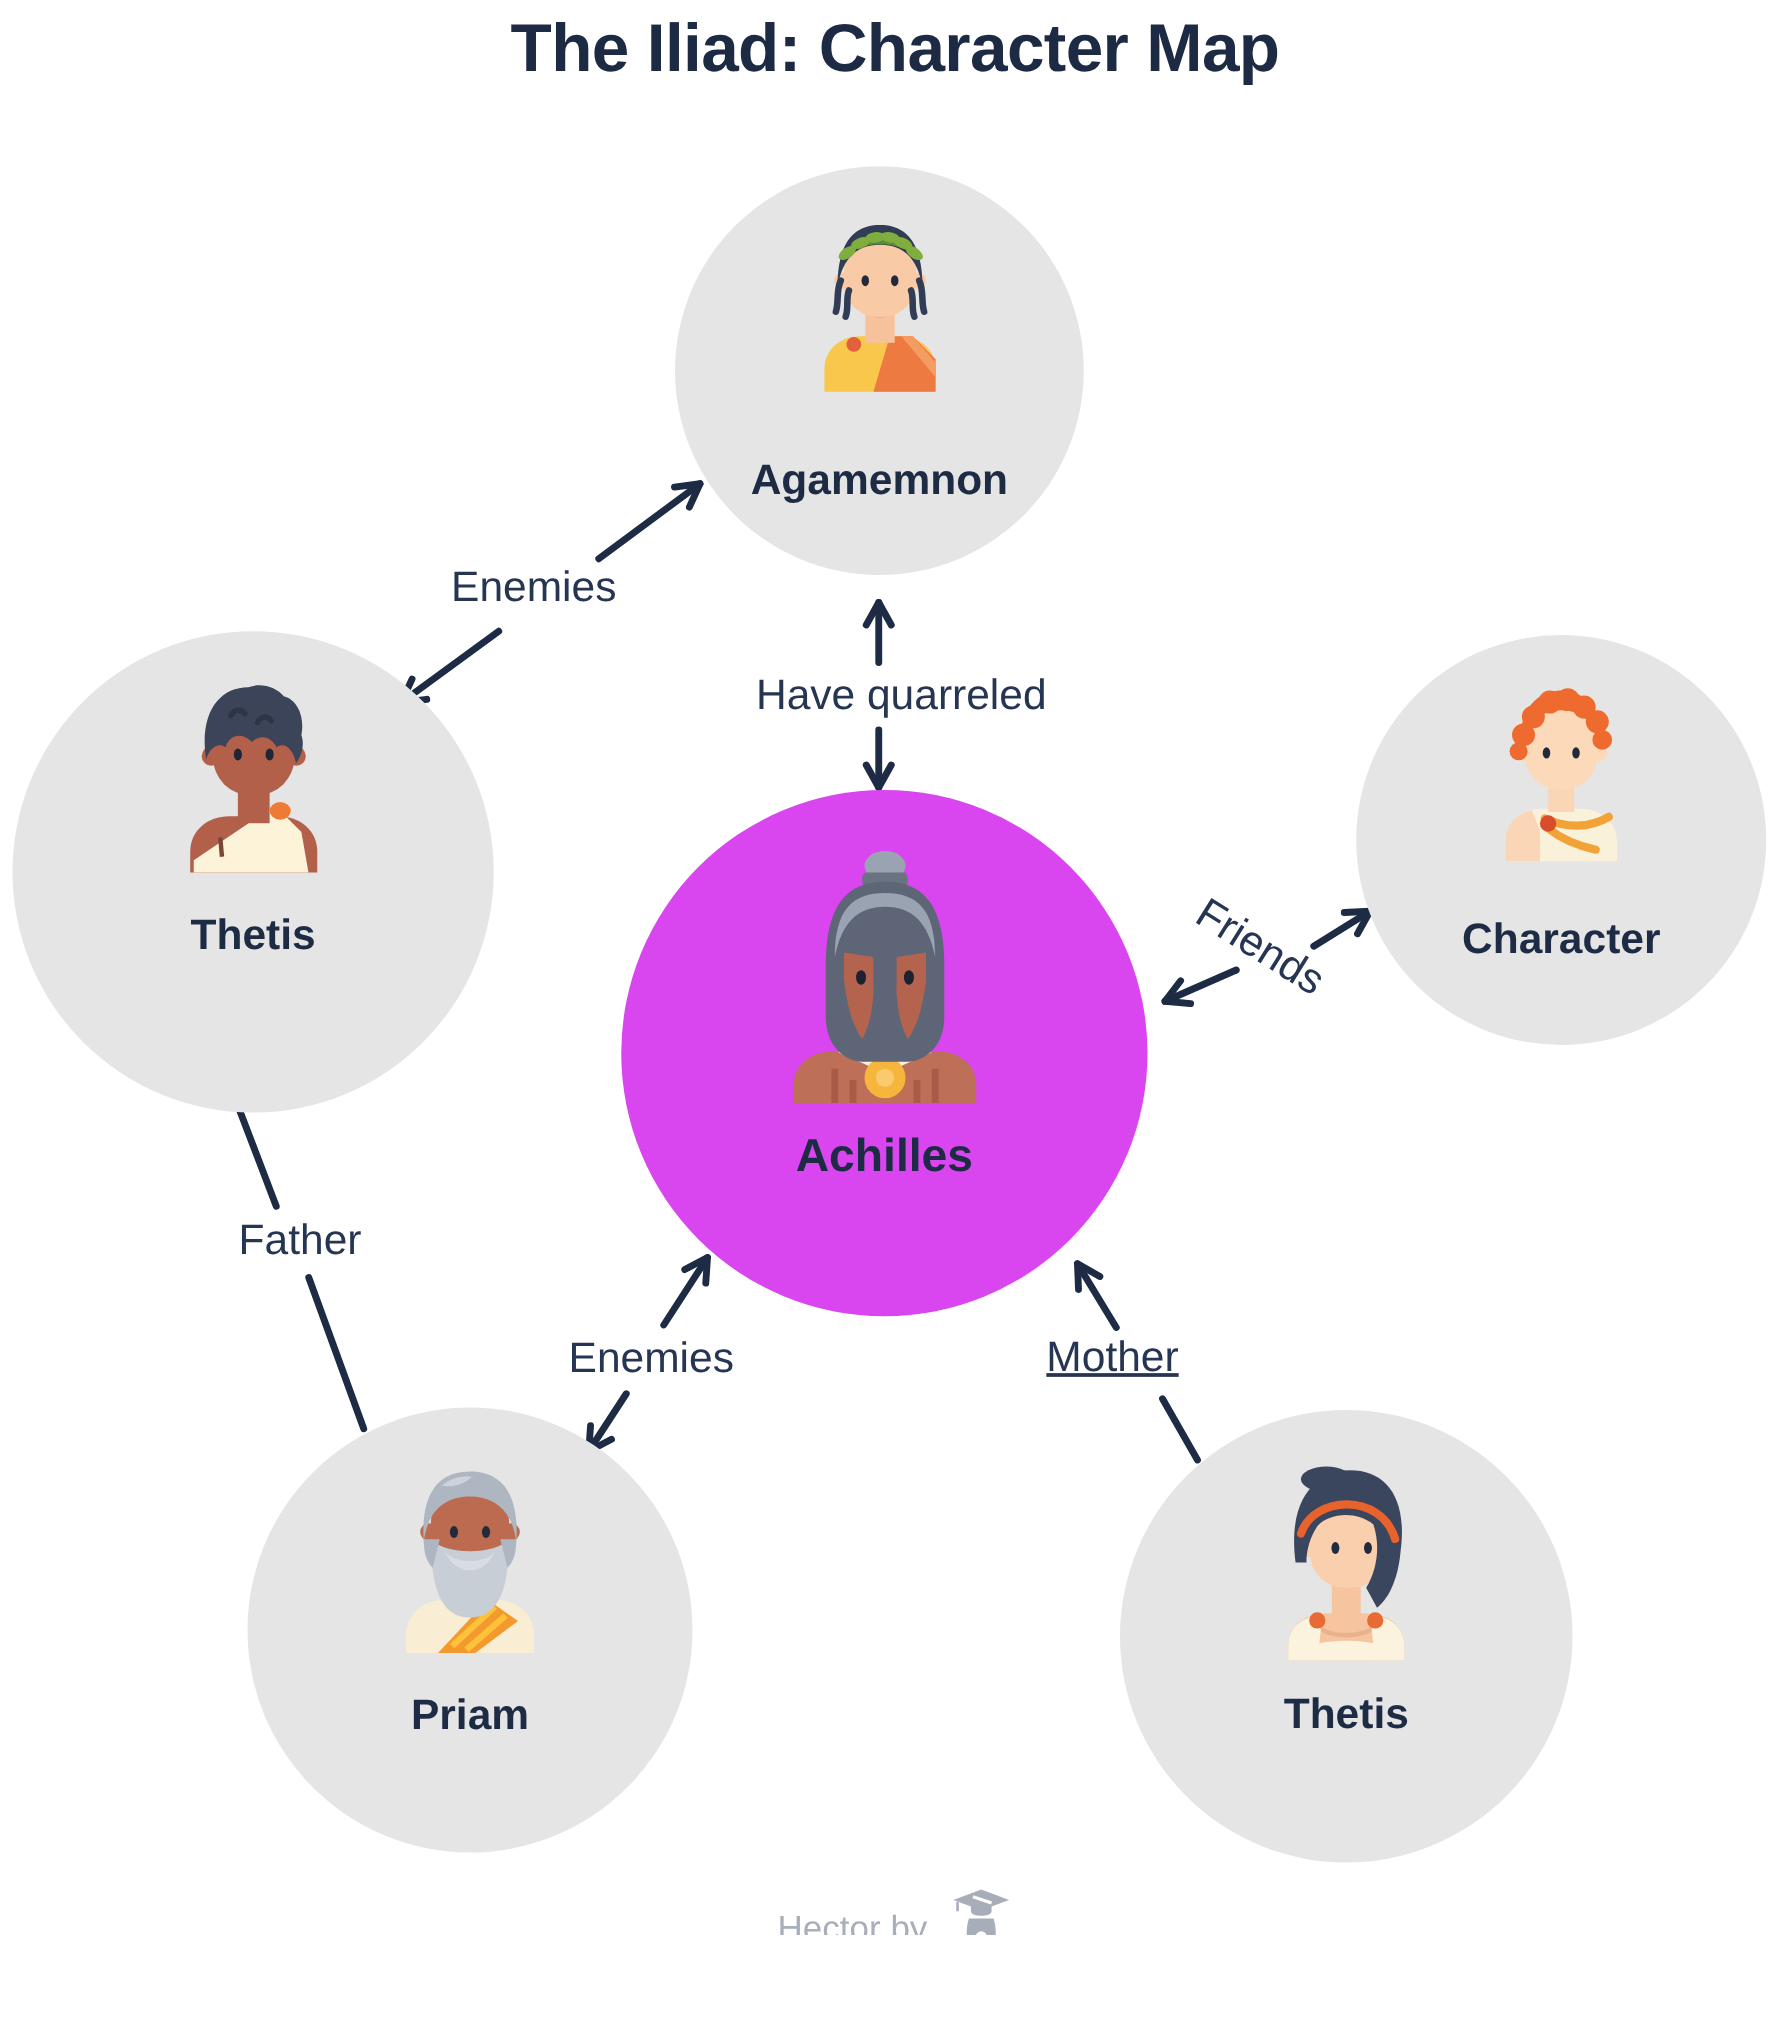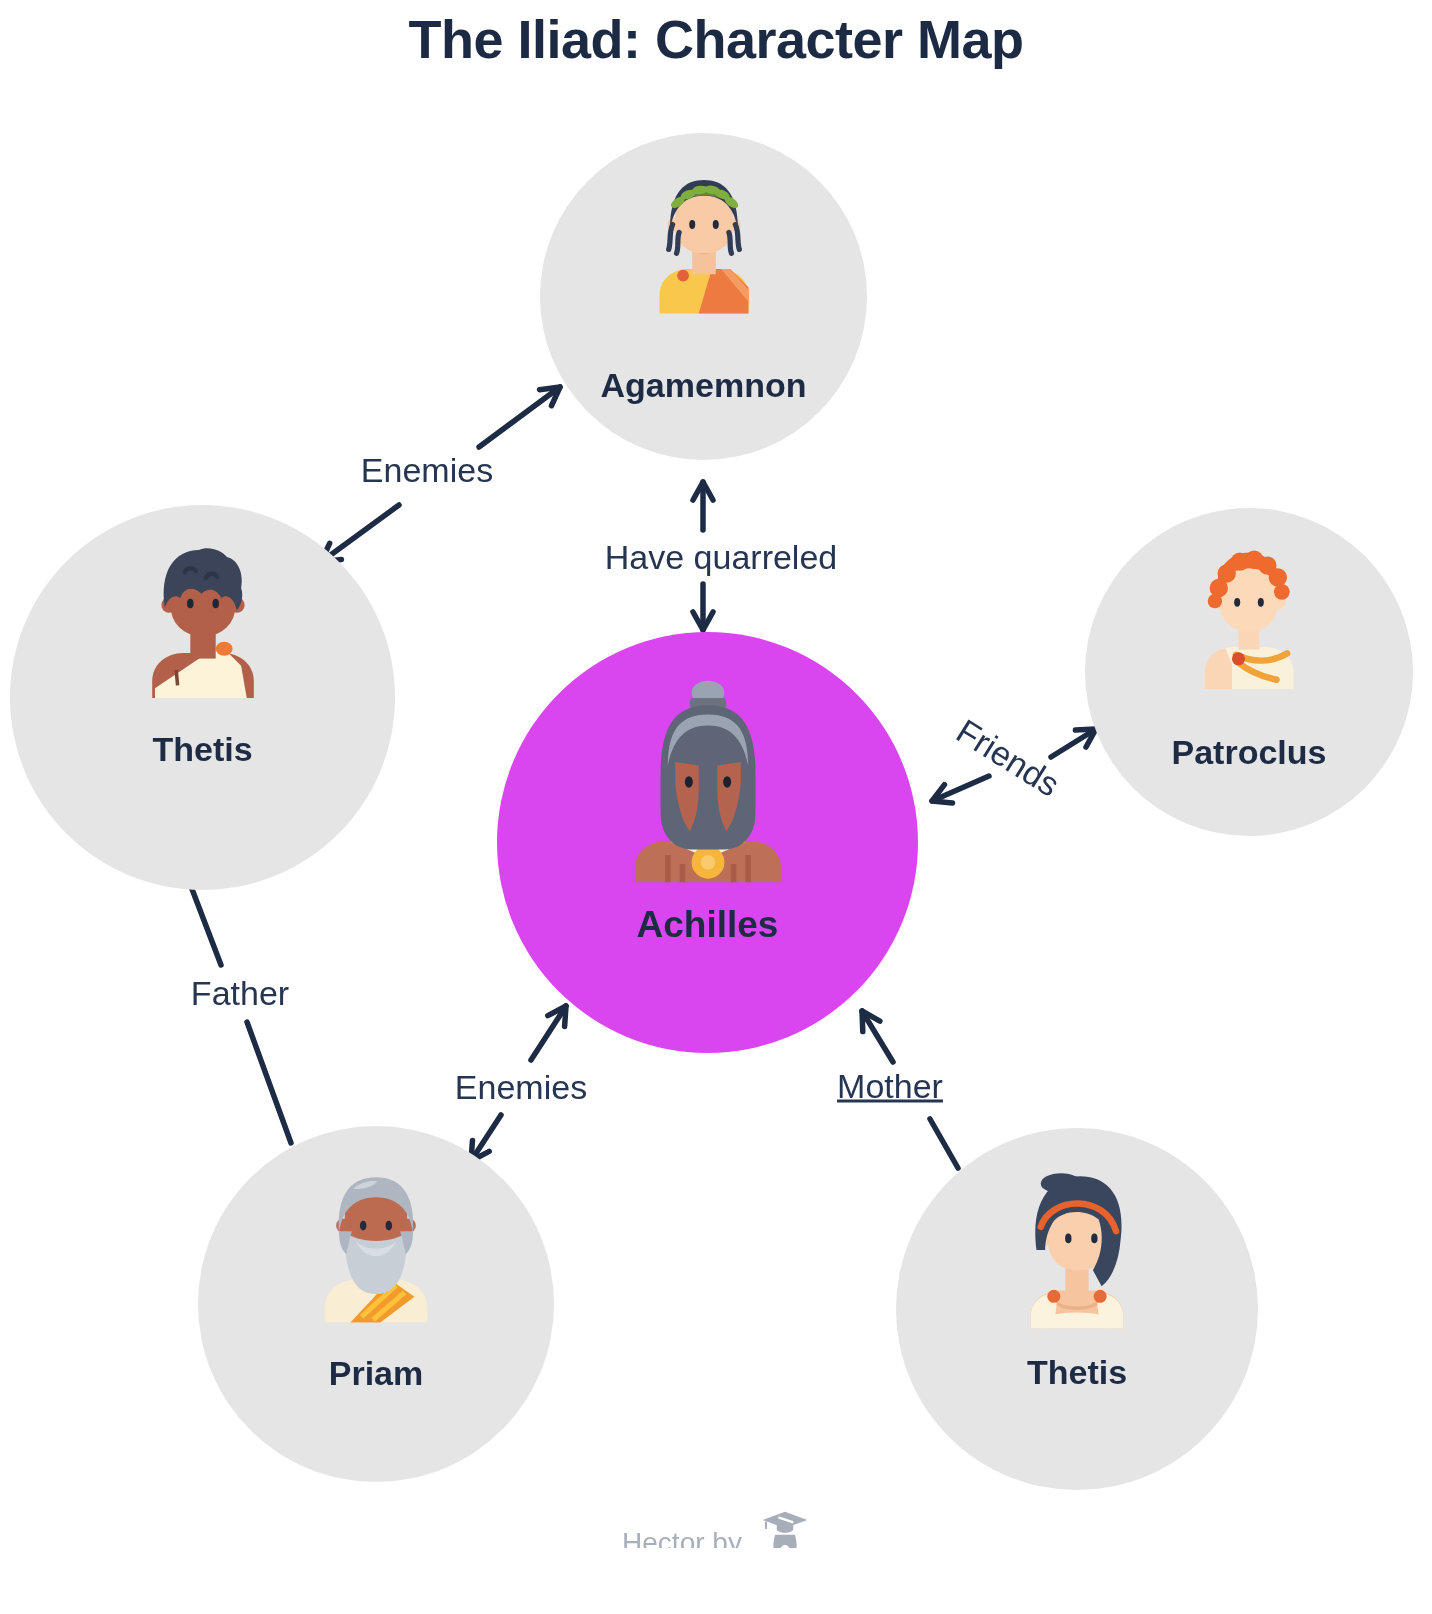--- a/index.html
+++ b/index.html
@@ -157,21 +157,21 @@
         <circle cx="53" cy="15" r="7"></circle>
         <circle cx="64" cy="13.5" r="7"></circle>
         <circle cx="74" cy="18" r="7"></circle>
         <circle cx="82" cy="27" r="7"></circle>
         <circle cx="85" cy="38" r="6"></circle>
         <circle cx="34" cy="45" r="5.5"></circle>
       </g>
       <ellipse cx="51" cy="46" rx="2.3" ry="3.4" fill="#22293a"></ellipse>
       <ellipse cx="69" cy="46" rx="2.3" ry="3.4" fill="#22293a"></ellipse>
     </svg>
-    <div class="char-label" style="top:74.5%;">Patroclus</div>
+    <div class="char-label" style="top:74.5%;">Character</div>
   </div>
 
   <div class="circle accent" style="left:497px;top:632px;width:421px;height:421px;">
     <svg class="avatar" style="top:11%;height:52%;" viewBox="0 0 120 120">
       <path d="M30,106 C34,88 50,83 60,83 C70,83 86,88 90,106 C78,96 42,96 30,106 Z" fill="#f7efd7"></path>
       <path d="M20,112 L20,104 C20,94 30,88 40,90 L60,99 L80,90 C90,88 100,94 100,104 L100,112 Z" fill="#bd6f58"></path>
       <path d="M38,97 L38,112 M82,97 L82,112" stroke="#a85b47" stroke-width="3"></path>
       <path d="M46,102 L46,112 M74,102 L74,112" stroke="#a85b47" stroke-width="3"></path>
       <circle cx="60" cy="101" r="9" fill="#f6b63c"></circle>
       <circle cx="60" cy="101" r="4" fill="#f9ca6e"></circle>

